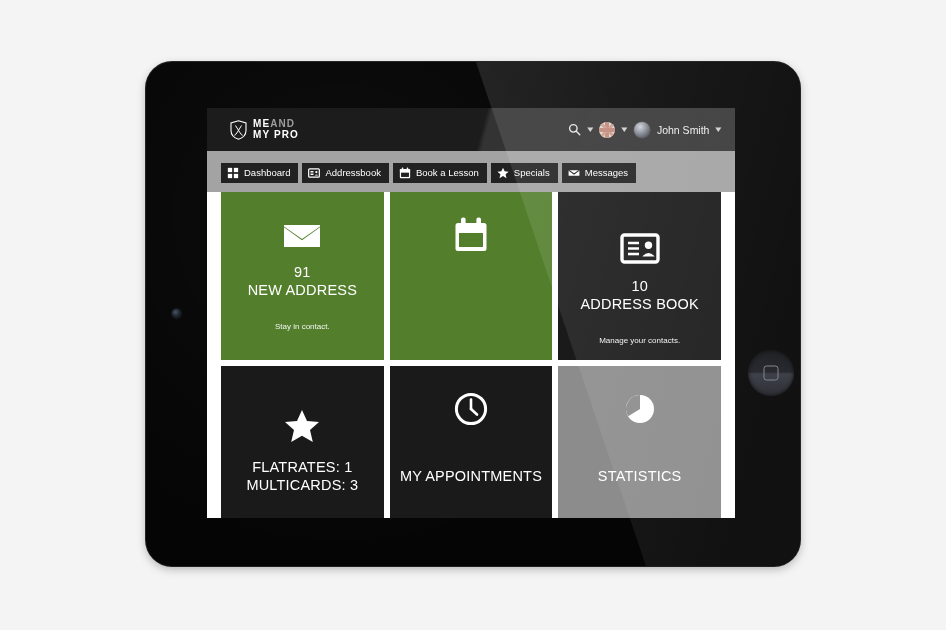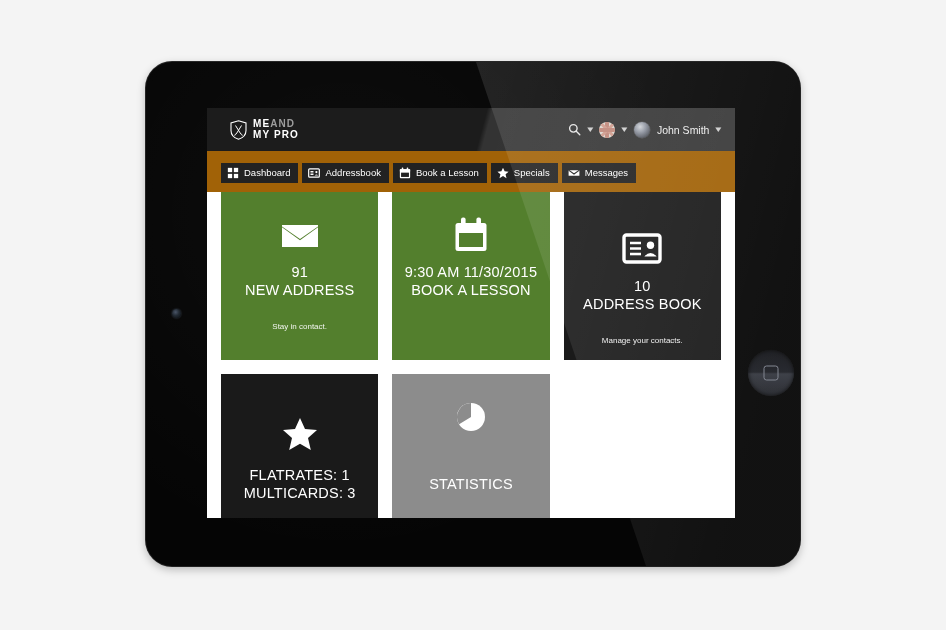--- a/index.html
+++ b/index.html
@@ -135,42 +135,42 @@
   #avatar {
     width: 16px; height: 16px; border-radius: 50%;
     background: radial-gradient(circle at 38% 30%, #c9ccd2 0%, #7d8390 40%, #3c4049 75%, #23262c 100%);
     box-shadow: 0 0 0 0.5px rgba(255,255,255,0.18);
     flex: none;
   }
   #user-name { white-space: nowrap; color: #ececec; }
 
   
   #nav-bar {
-    background: #a16207;
+    background: #a3a3a3;
     padding: 12px 0 9px 14px;
     display: flex;
     gap: 4px;
   }
   .nav-item {
     display: flex; align-items: center; gap: 5px;
     background: #222222;
     color: #ffffff;
     font-size: 9.5px;
     padding: 4px 8px 4px 6px;
     white-space: nowrap;
     line-height: 1;
   }
   .nav-item .nav-ico { width: 12px; height: 12px; display: block; flex: none; }
 
   
   #tiles {
     display: grid;
     grid-template-columns: repeat(3, 1fr);
     grid-template-rows: 168px 168px;
-    gap: 14px;
+    gap: 6px;
     padding: 0 14px;
   }
   .tile {
     position: relative;
     display: flex;
     flex-direction: column;
     align-items: center;
     color: #ffffff;
     text-align: center;
     padding-top: 24px;
@@ -334,24 +334,20 @@
 
         <div class="tile green">
           <div class="tile-icon">
             <svg width="34" height="36" viewBox="0 0 34 36">
               <rect x="1.5" y="6" width="31" height="28" rx="2.5" fill="#fff"></rect>
               <rect x="7" y="0.5" width="4.6" height="8" rx="2" fill="#fff"></rect>
               <rect x="22.4" y="0.5" width="4.6" height="8" rx="2" fill="#fff"></rect>
               <rect x="5" y="16" width="24" height="14" fill="#537f2d"></rect>
             </svg>
           </div>
-          <div class="tile-title">
-            <span class="big">9:30 AM 11/30/2015</span>
-            <span class="big">BOOK A LESSON</span>
-          </div>
         </div>
 
         <div class="tile dark">
           <div class="tile-icon">
             <svg width="40" height="31" viewBox="0 0 40 31">
               <rect x="2" y="2" width="36" height="27" rx="2.5" fill="none" stroke="#fff" stroke-width="3.4"></rect>
               <line x1="8" y1="10" x2="19" y2="10" stroke="#fff" stroke-width="2.6"></line>
               <line x1="8" y1="15.5" x2="19" y2="15.5" stroke="#fff" stroke-width="2.6"></line>
               <line x1="8" y1="21" x2="19" y2="21" stroke="#fff" stroke-width="2.6"></line>
               <circle cx="28.5" cy="12.2" r="3.7" fill="#fff"></circle>
@@ -371,20 +367,33 @@
               <path d="M18 1 L23 12 L35 13 L26 21 L28.8 33 L18 26.7 L7.2 33 L10 21 L1 13 L13 12 Z" fill="#fff"></path>
             </svg>
           </div>
           <div class="tile-title">
             <span class="big">FLATRATES: 1</span>
             <span class="big">MULTICARDS: 3</span>
           </div>
           <div class="tile-sub"></div>
         </div>
 
+        <div class="tile dark centered">
+          <div class="tile-icon">
+            <svg width="34" height="34" viewBox="0 0 34 34">
+              <circle cx="17" cy="17" r="14.6" fill="none" stroke="#fff" stroke-width="3"></circle>
+              <line x1="17" y1="17" x2="17" y2="7.6" stroke="#fff" stroke-width="2.6" stroke-linecap="round"></line>
+              <line x1="17" y1="17" x2="23" y2="22.5" stroke="#fff" stroke-width="2.6" stroke-linecap="round"></line>
+            </svg>
+          </div>
+          <div class="tile-title">
+            <span class="big">MY APPOINTMENTS</span>
+          </div>
+          <div class="tile-sub"></div>
+        </div>
 
         <div class="tile gray centered">
           <div class="tile-icon">
             <svg width="32" height="32" viewBox="0 0 32 32">
               <circle cx="16" cy="16" r="14" fill="#fff"></circle>
               <path d="M16 16 L16 2 A14 14 0 0 0 4.1 23.3 Z" fill="#8c8c8c"></path>
             </svg>
           </div>
           <div class="tile-title">
             <span class="big">STATISTICS</span>

